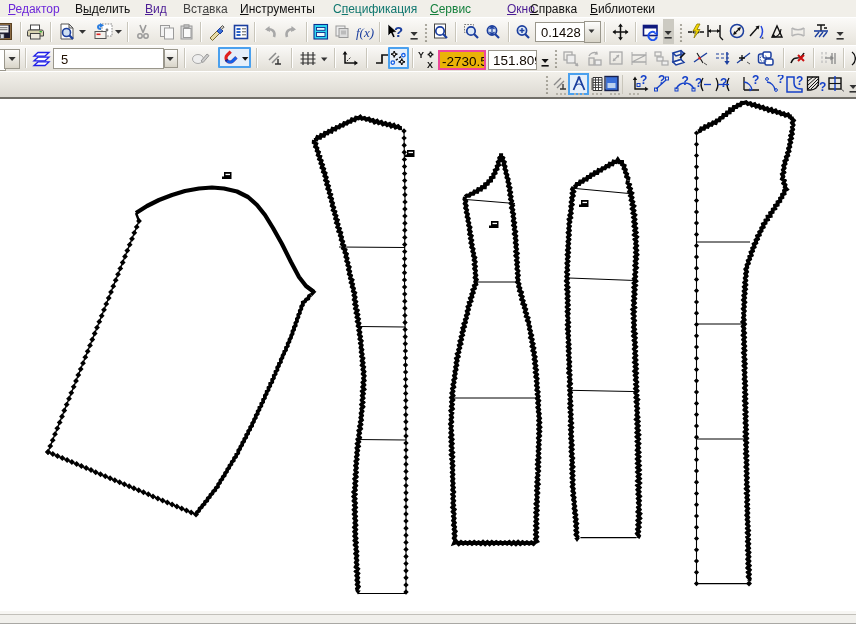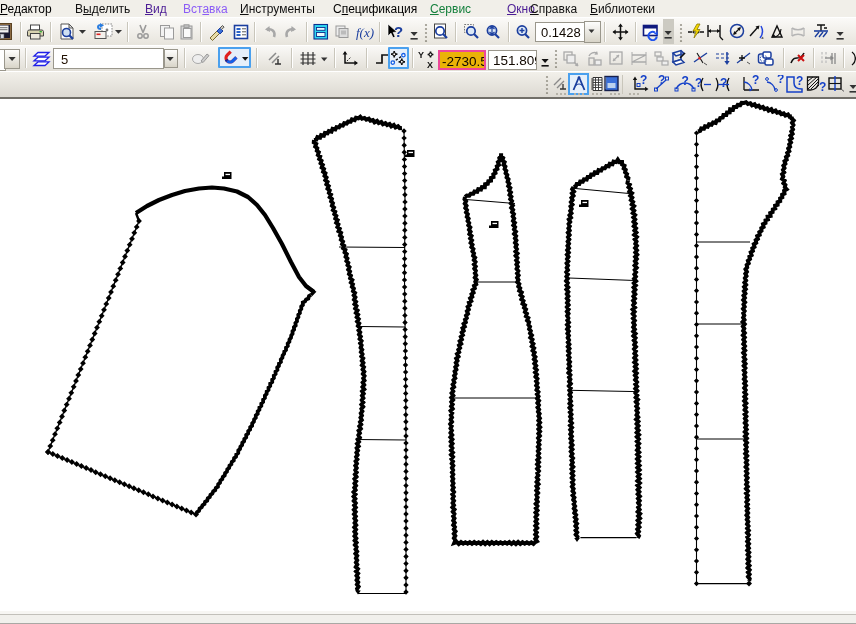--- a/index.html
+++ b/index.html
@@ -7,26 +7,26 @@
 <div class="bar" style="top:0;height:17px;background:#f1efe9"></div>
 <div class="bar" style="top:17px;height:28px;background:linear-gradient(#fbfaf8,#e7e4dc);border-top:1px solid #fff;box-sizing:border-box"></div>
 <div class="bar" style="top:45px;height:26px;background:linear-gradient(#faf9f7,#e2dfd7);border-top:1px solid #fff;box-sizing:border-box"></div>
 <div class="bar" style="top:71px;height:26px;background:linear-gradient(#f2f0ea,#dcd9d2);border-top:1px solid #fff;box-sizing:border-box"></div>
 <div class="bar" style="top:96.5px;height:2.5px;background:#716f69"></div>
 <div class="bar" style="top:99px;height:513px;background:#fff"></div>
 <div class="bar" style="top:611px;height:3px;background:#f7f6f3"></div>
 <div class="bar" style="top:613.5px;height:1.5px;background:#c2c0ba"></div>
 <div class="bar" style="top:615px;height:7.5px;background:#f1f0ec"></div>
 <div class="bar" style="top:622.5px;height:1.5px;background:#a9a8a4"></div>
-<div style="position:absolute;left:0;top:2px;font:12px 'Liberation Sans';color:#000000"><span style="text-decoration:underline">Р</span>едактор</div>
+<div style="position:absolute;left:8px;top:2px;font:12px 'Liberation Sans';color:#6d28d9"><span style="text-decoration:underline">Р</span>едактор</div>
 <div style="position:absolute;left:75px;top:2px;font:12px 'Liberation Sans';color:#111">В<span style="text-decoration:underline">ы</span>делить</div>
 <div style="position:absolute;left:145px;top:2px;font:12px 'Liberation Sans';color:#4c1d95"><span style="text-decoration:underline">В</span>ид</div>
-<div style="position:absolute;left:183px;top:2px;font:12px 'Liberation Sans';color:#8b5cf6">Вст<span style="text-decoration:underline">а</span>вка</div>
+<div style="position:absolute;left:183px;top:2px;font:12px 'Liberation Sans';color:#404040">Вст<span style="text-decoration:underline">а</span>вка</div>
 <div style="position:absolute;left:240px;top:2px;font:12px 'Liberation Sans';color:#111"><span style="text-decoration:underline">И</span>нструменты</div>
-<div style="position:absolute;left:333px;top:2px;font:12px 'Liberation Sans';color:#000000">С<span style="text-decoration:underline">п</span>ецификация</div>
+<div style="position:absolute;left:333px;top:2px;font:12px 'Liberation Sans';color:#0f766e">С<span style="text-decoration:underline">п</span>ецификация</div>
 <div style="position:absolute;left:430px;top:2px;font:12px 'Liberation Sans';color:#15803d"><span style="text-decoration:underline">С</span>ервис</div>
 <div style="position:absolute;left:507px;top:2px;font:12px 'Liberation Sans';color:#4c1d95"><span style="text-decoration:underline">О</span>кно</div>
 <div style="position:absolute;left:530px;top:2px;font:12px 'Liberation Sans';color:#111"><span style="text-decoration:underline">С</span>правка</div>
 <div style="position:absolute;left:590px;top:2px;font:12px 'Liberation Sans';color:#111"><span style="text-decoration:underline">Б</span>иблиотеки</div>
 <svg style="position:absolute;left:-5px;top:23px" width="18" height="18" viewBox="0 0 18 18">
     <rect x="0.5" y="0.5" width="16" height="16" fill="#8a6a42" stroke="#5a4222"></rect>
     <rect x="2" y="2" width="13" height="13" fill="#1a1a30"></rect>
     <rect x="3.5" y="2.5" width="10" height="7" fill="#f2f2f2"></rect>
     <rect x="4.5" y="4" width="8" height="1.2" fill="#888"></rect>
     <rect x="4.5" y="6" width="8" height="1.2" fill="#888"></rect>

